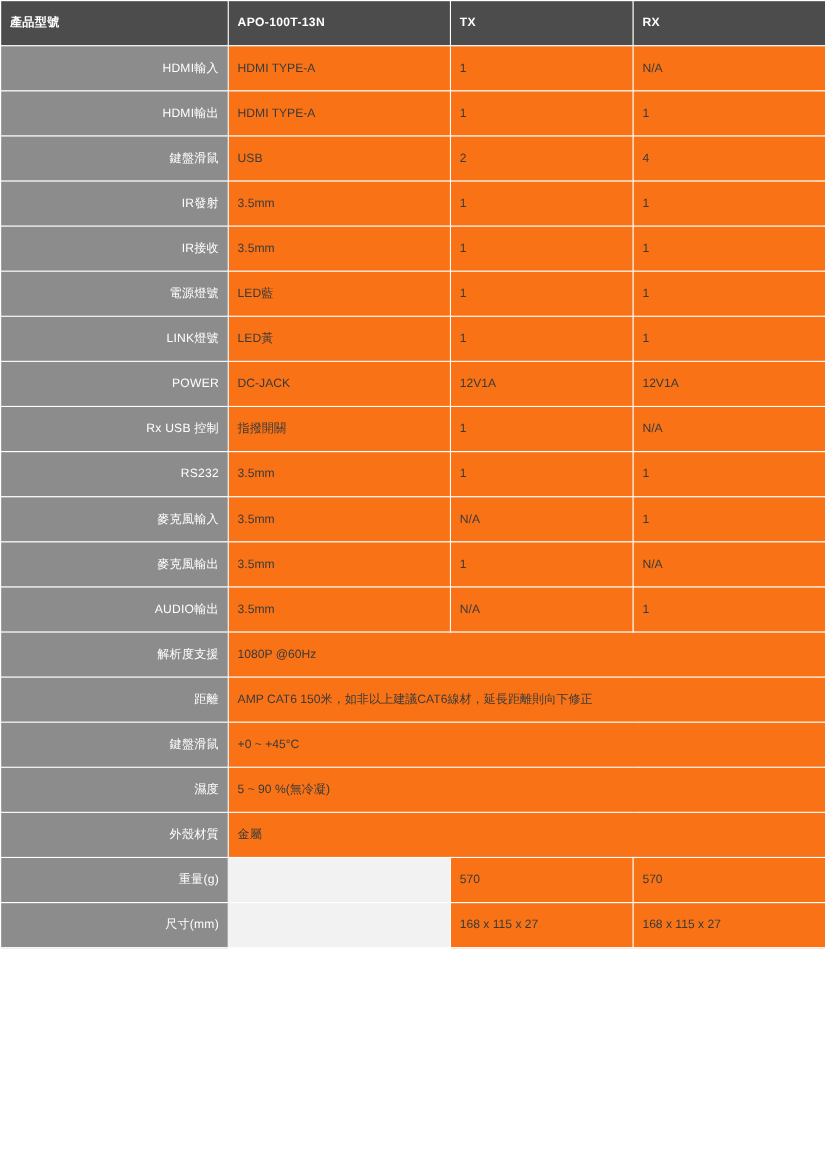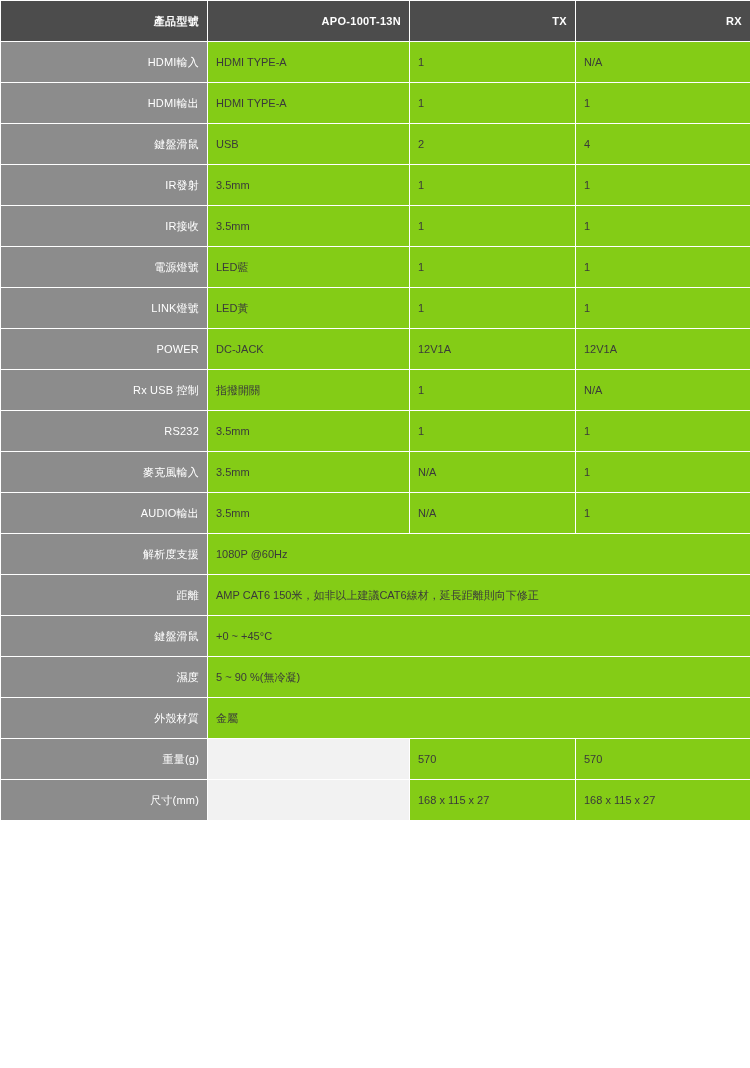--- a/index.html
+++ b/index.html
@@ -39,37 +39,37 @@
   }
 
   
   tr.header-row th {
     background: #4c4c4c;
     color: #ffffff;
     font-weight: bold;
     letter-spacing: 0.3px;
   }
   tr.header-row th.label-head {
-    text-align: right;
+    text-align: left;
   }
   tr.header-row th.val-head {
-    text-align: right;
+    text-align: left;
   }
 
   
   td.label-cell {
     background: #8c8c8c;
     color: #ffffff;
     text-align: right;
     font-size: 11px;
     letter-spacing: 0.2px;
   }
   
   td.value-cell {
-    background: #84cc16;
+    background: #f97316;
     color: #3a3a3a;
     text-align: left;
   }
   td.value-cell.empty {
     background: #f2f2f2;
   }
   td.value-cell.wide {
     text-align: left;
   }
 </style>
@@ -152,20 +152,26 @@
         <td class="value-cell">1</td>
         <td class="value-cell">1</td>
       </tr>
       <tr>
         <td class="label-cell">麥克風輸入</td>
         <td class="value-cell">3.5mm</td>
         <td class="value-cell">N/A</td>
         <td class="value-cell">1</td>
       </tr>
       <tr>
+        <td class="label-cell">麥克風輸出</td>
+        <td class="value-cell">3.5mm</td>
+        <td class="value-cell">1</td>
+        <td class="value-cell">N/A</td>
+      </tr>
+      <tr>
         <td class="label-cell">AUDIO輸出</td>
         <td class="value-cell">3.5mm</td>
         <td class="value-cell">N/A</td>
         <td class="value-cell">1</td>
       </tr>
       <tr>
         <td class="label-cell">解析度支援</td>
         <td class="value-cell wide" colspan="3">1080P @60Hz</td>
       </tr>
       <tr>

